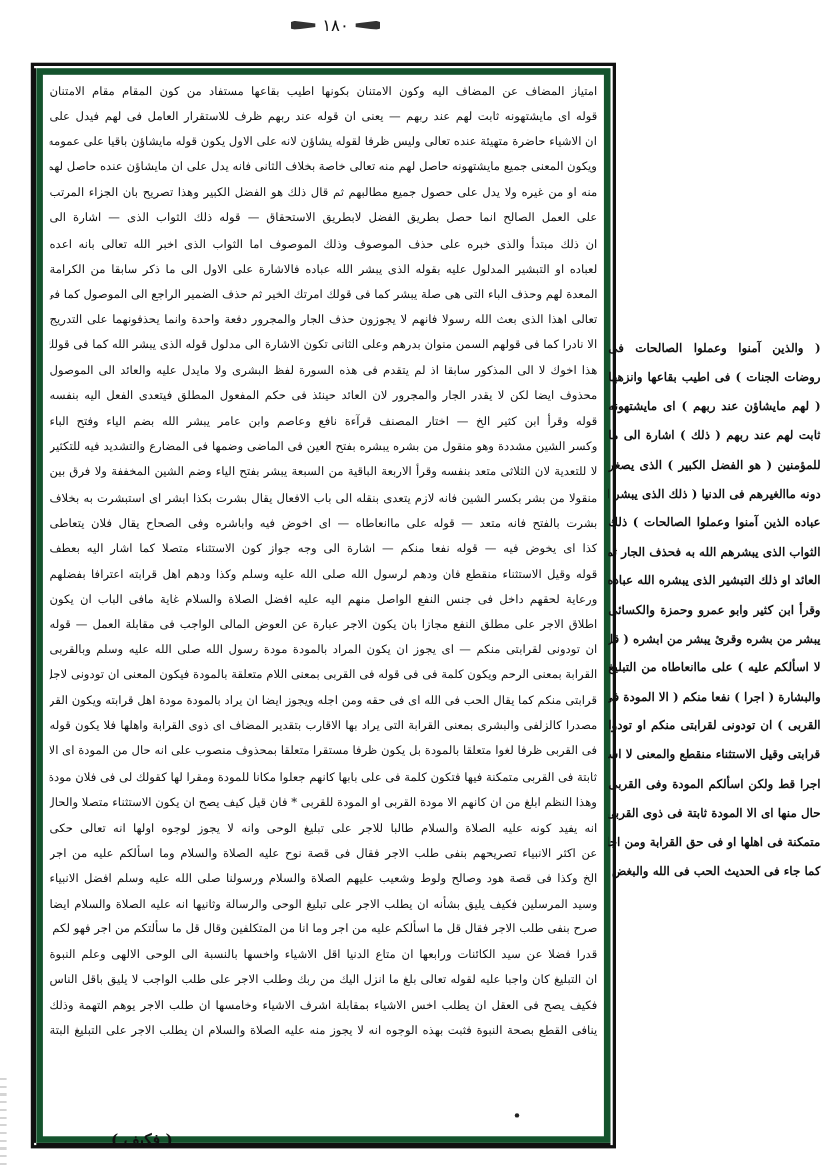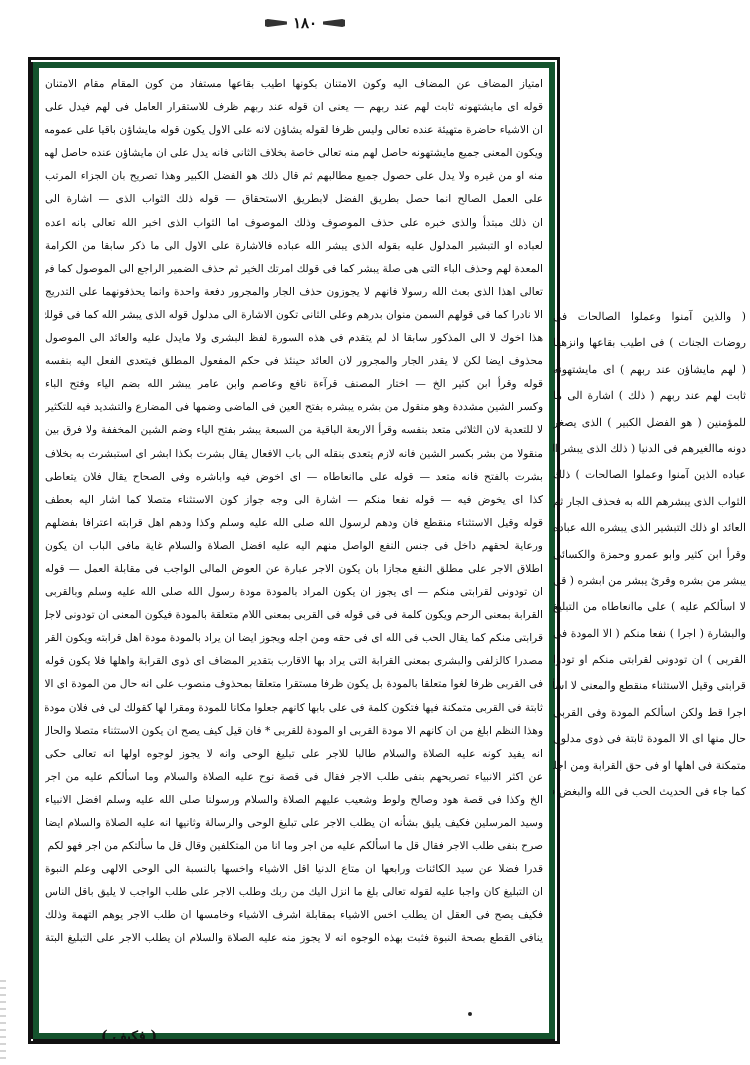--- a/index.html
+++ b/index.html
@@ -5,32 +5,32 @@
   html, body { margin:0; padding:0; background:#ffffff; }
   body { width:750px; height:1065px; position:relative; overflow:hidden;
          font-family:"DejaVu Serif", serif; color:#111; }
   .page-number { position:absolute; left:245px; top:12px; width:120px; height:22px;
          display:flex; align-items:center; justify-content:center; gap:6px; }
   .orn { width:32px; height:12px; position:relative; }
   .orn::before { content:""; position:absolute; inset:2px 0; background:
          linear-gradient(90deg, transparent 0 30%, #333 30% 100%);
          clip-path:polygon(0 50%, 40% 0, 100% 30%, 100% 70%, 40% 100%); }
   .orn.right::before { transform:scaleX(-1); }
-  .pnum { font-size:15px; font-weight:bold; direction:rtl; }
+  .pnum { font-size:15px; font-weight:normal; direction:rtl; }
   .frame { position:absolute; left:33px; top:62px; width:510px; height:965px;
          border:6px solid #14532d; outline:3px solid #111; outline-offset:2px;
          box-shadow: -4px 0 0 #111, 0 4px 0 #111; }
   .frame-inner { position:absolute; left:6px; right:6px; top:4px; bottom:4px;
          direction:rtl; text-align:justify; font-size:10.6px; line-height:23.1px;
          overflow:hidden; }
   .line { display:block; white-space:nowrap; overflow:hidden; text-align:justify;
           text-align-last:justify; height:23.1px; }
   .margin { position:absolute; left:553px; top:304px; width:193px;
          direction:rtl; font-size:10.8px; line-height:26.4px; }
-  .margin .line { height:26.4px; }
+  .margin .line { height:26.4px;font-weight:bold; }
   .catchword { position:absolute; left:65px; top:1028px; font-size:14px;
          font-weight:bold; direction:rtl;margin-left:36px; }
   .speck { position:absolute; left:468px; top:1012px; width:4px; height:4px;
          border-radius:50%; background:#222; }
   .scan-edge { position:absolute; left:0; top:980px; width:6px; height:80px;
          background:repeating-linear-gradient(180deg,#aaa 0 2px,transparent 2px 7px); opacity:.5; }
 </style>
 </head>
 <body>
 
@@ -95,19 +95,19 @@
     <span class="line">عباده الذين آمنوا وعملوا الصالحات ) ذلك</span>
     <span class="line">الثواب الذى يبشرهم الله به فحذف الجار ثم</span>
     <span class="line">العائد او ذلك التبشير الذى يبشره الله عباده</span>
     <span class="line">وقرأ ابن كثير وابو عمرو وحمزة والكسائى</span>
     <span class="line">يبشر من بشره وقرئ يبشر من ابشره ( قل</span>
     <span class="line">لا اسألكم عليه ) على ماانعاطاه من التبليغ</span>
     <span class="line">والبشارة ( اجرا ) نفعا منكم ( الا المودة فى</span>
     <span class="line">القربى ) ان تودونى لقرابتى منكم او تودوا</span>
     <span class="line">قرابتى وقيل الاستثناء منقطع والمعنى لا اسألكم</span>
     <span class="line">اجرا قط ولكن اسألكم المودة وفى القربى</span>
-    <span class="line">حال منها اى الا المودة ثابتة فى ذوى مدلول</span>
+    <span class="line">حال منها اى الا المودة ثابتة فى ذوى القربى</span>
     <span class="line">متمكنة فى اهلها او فى حق القرابة ومن اجلها</span>
     <span class="line">كما جاء فى الحديث الحب فى الله والبغض فى الله</span>
   </div>
 
 <div class="catchword">( فكيف )</div>
 <div class="speck"></div>
 
 </body></html>

